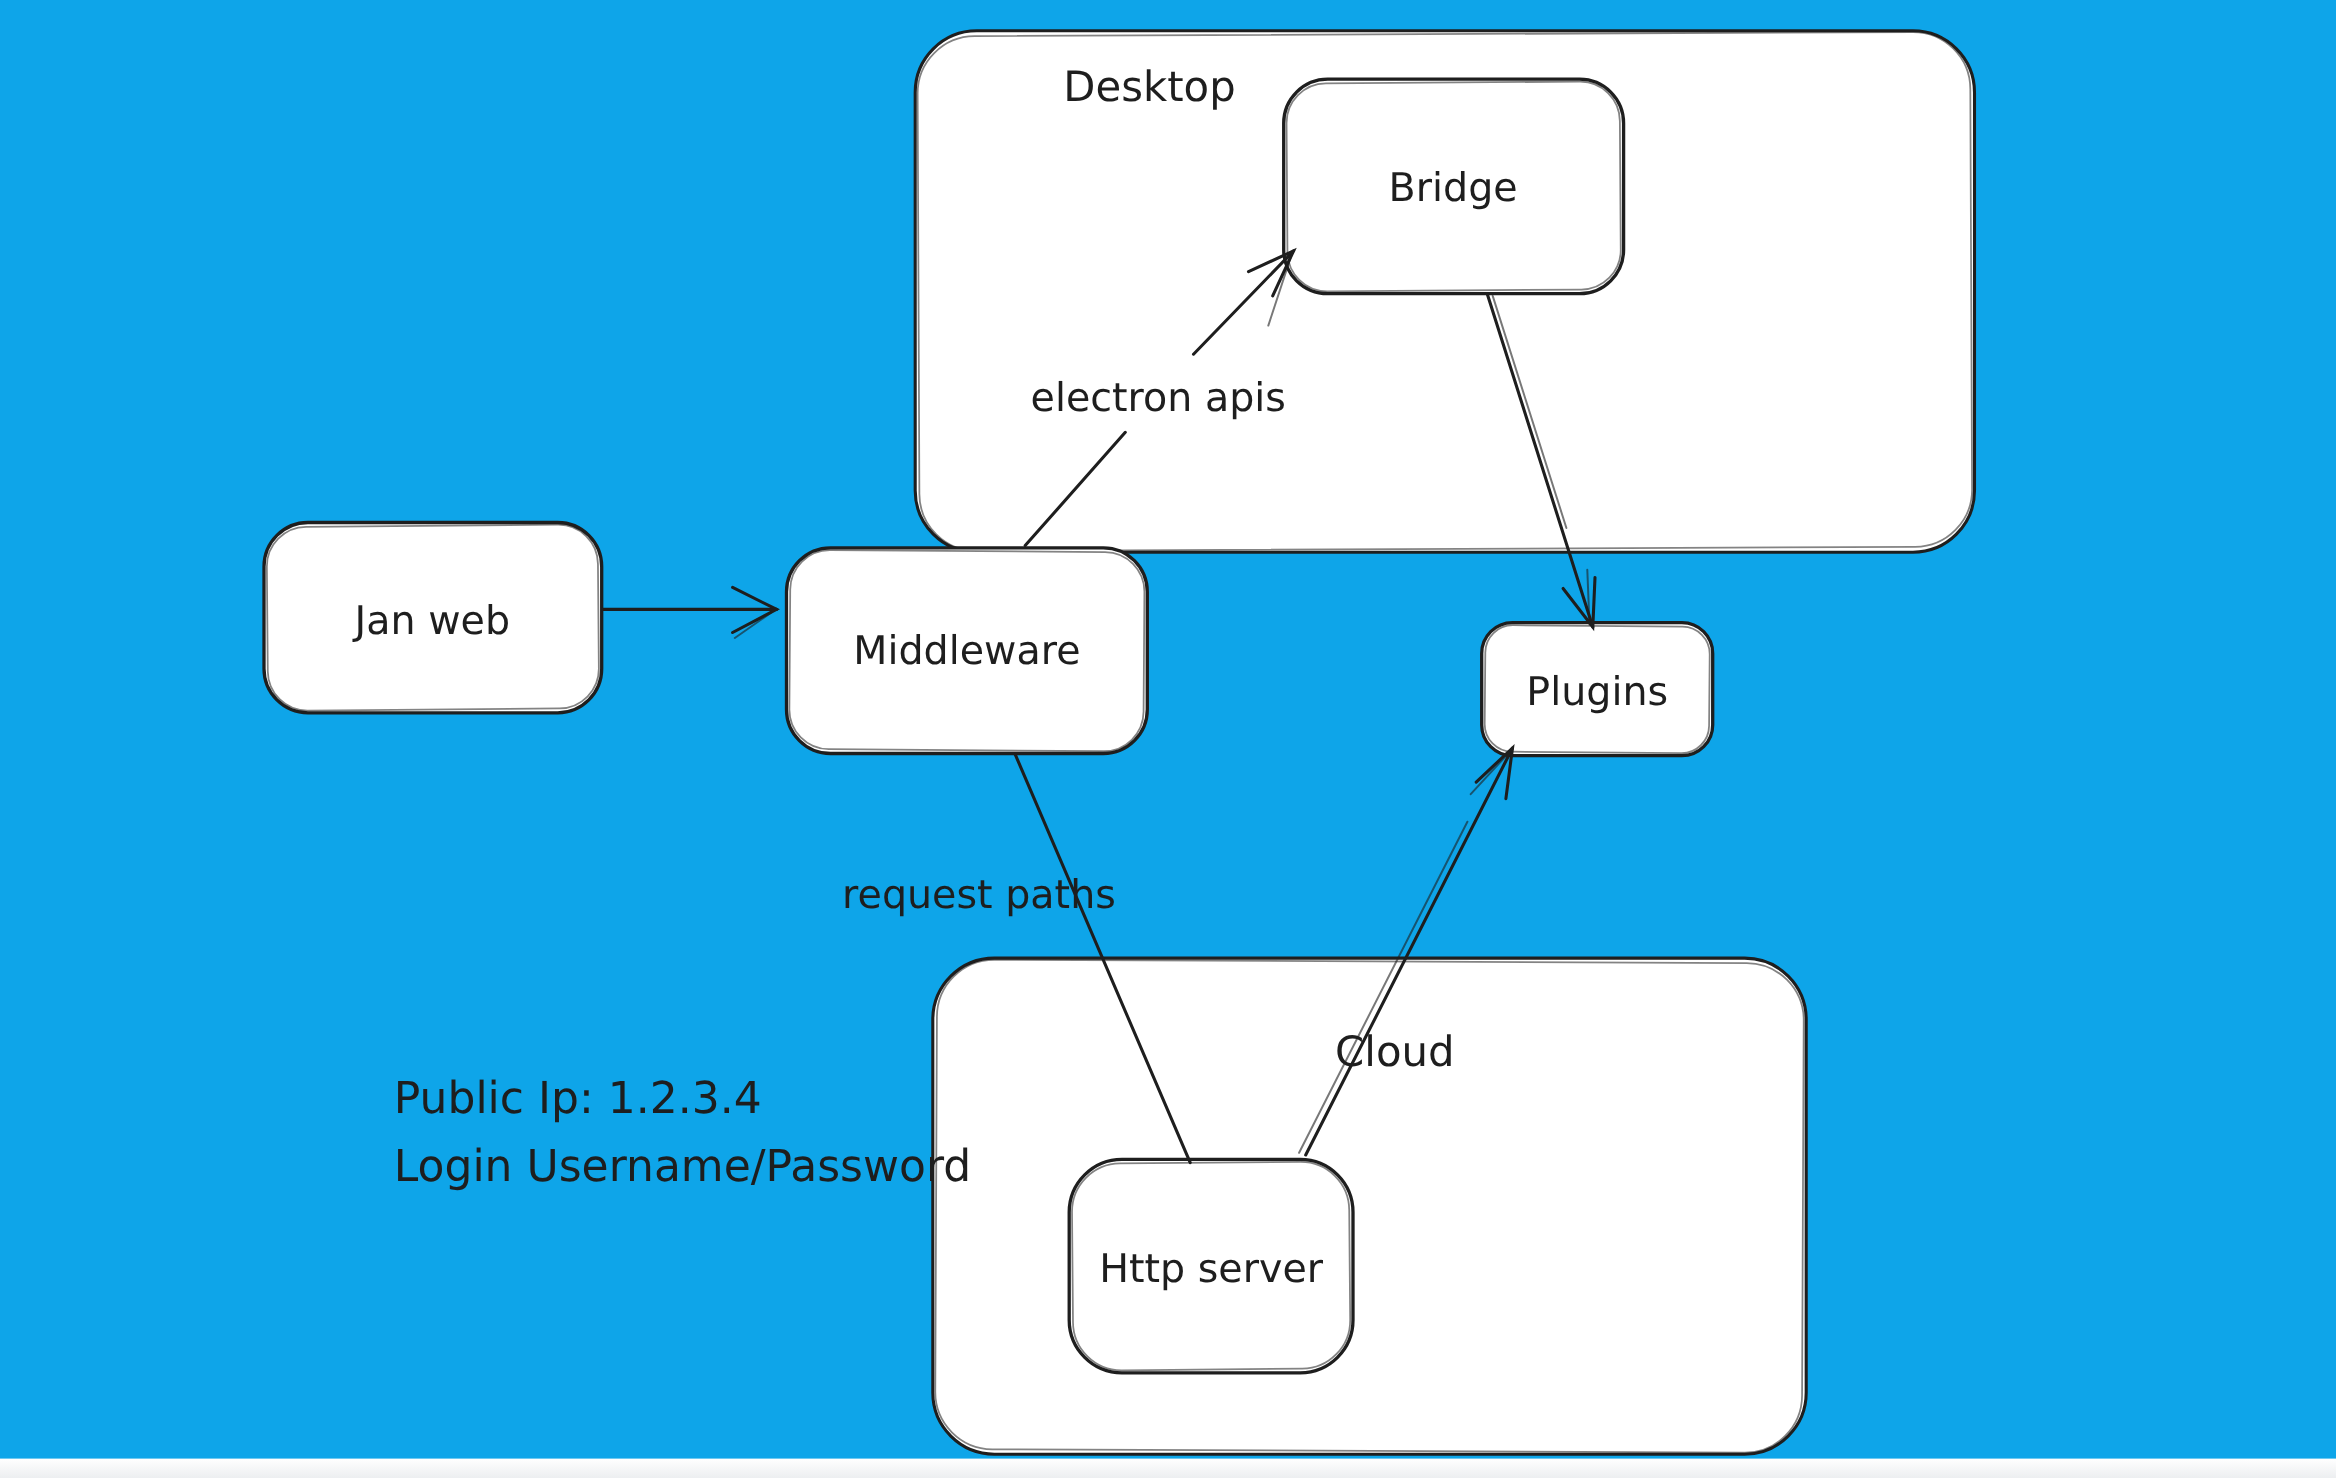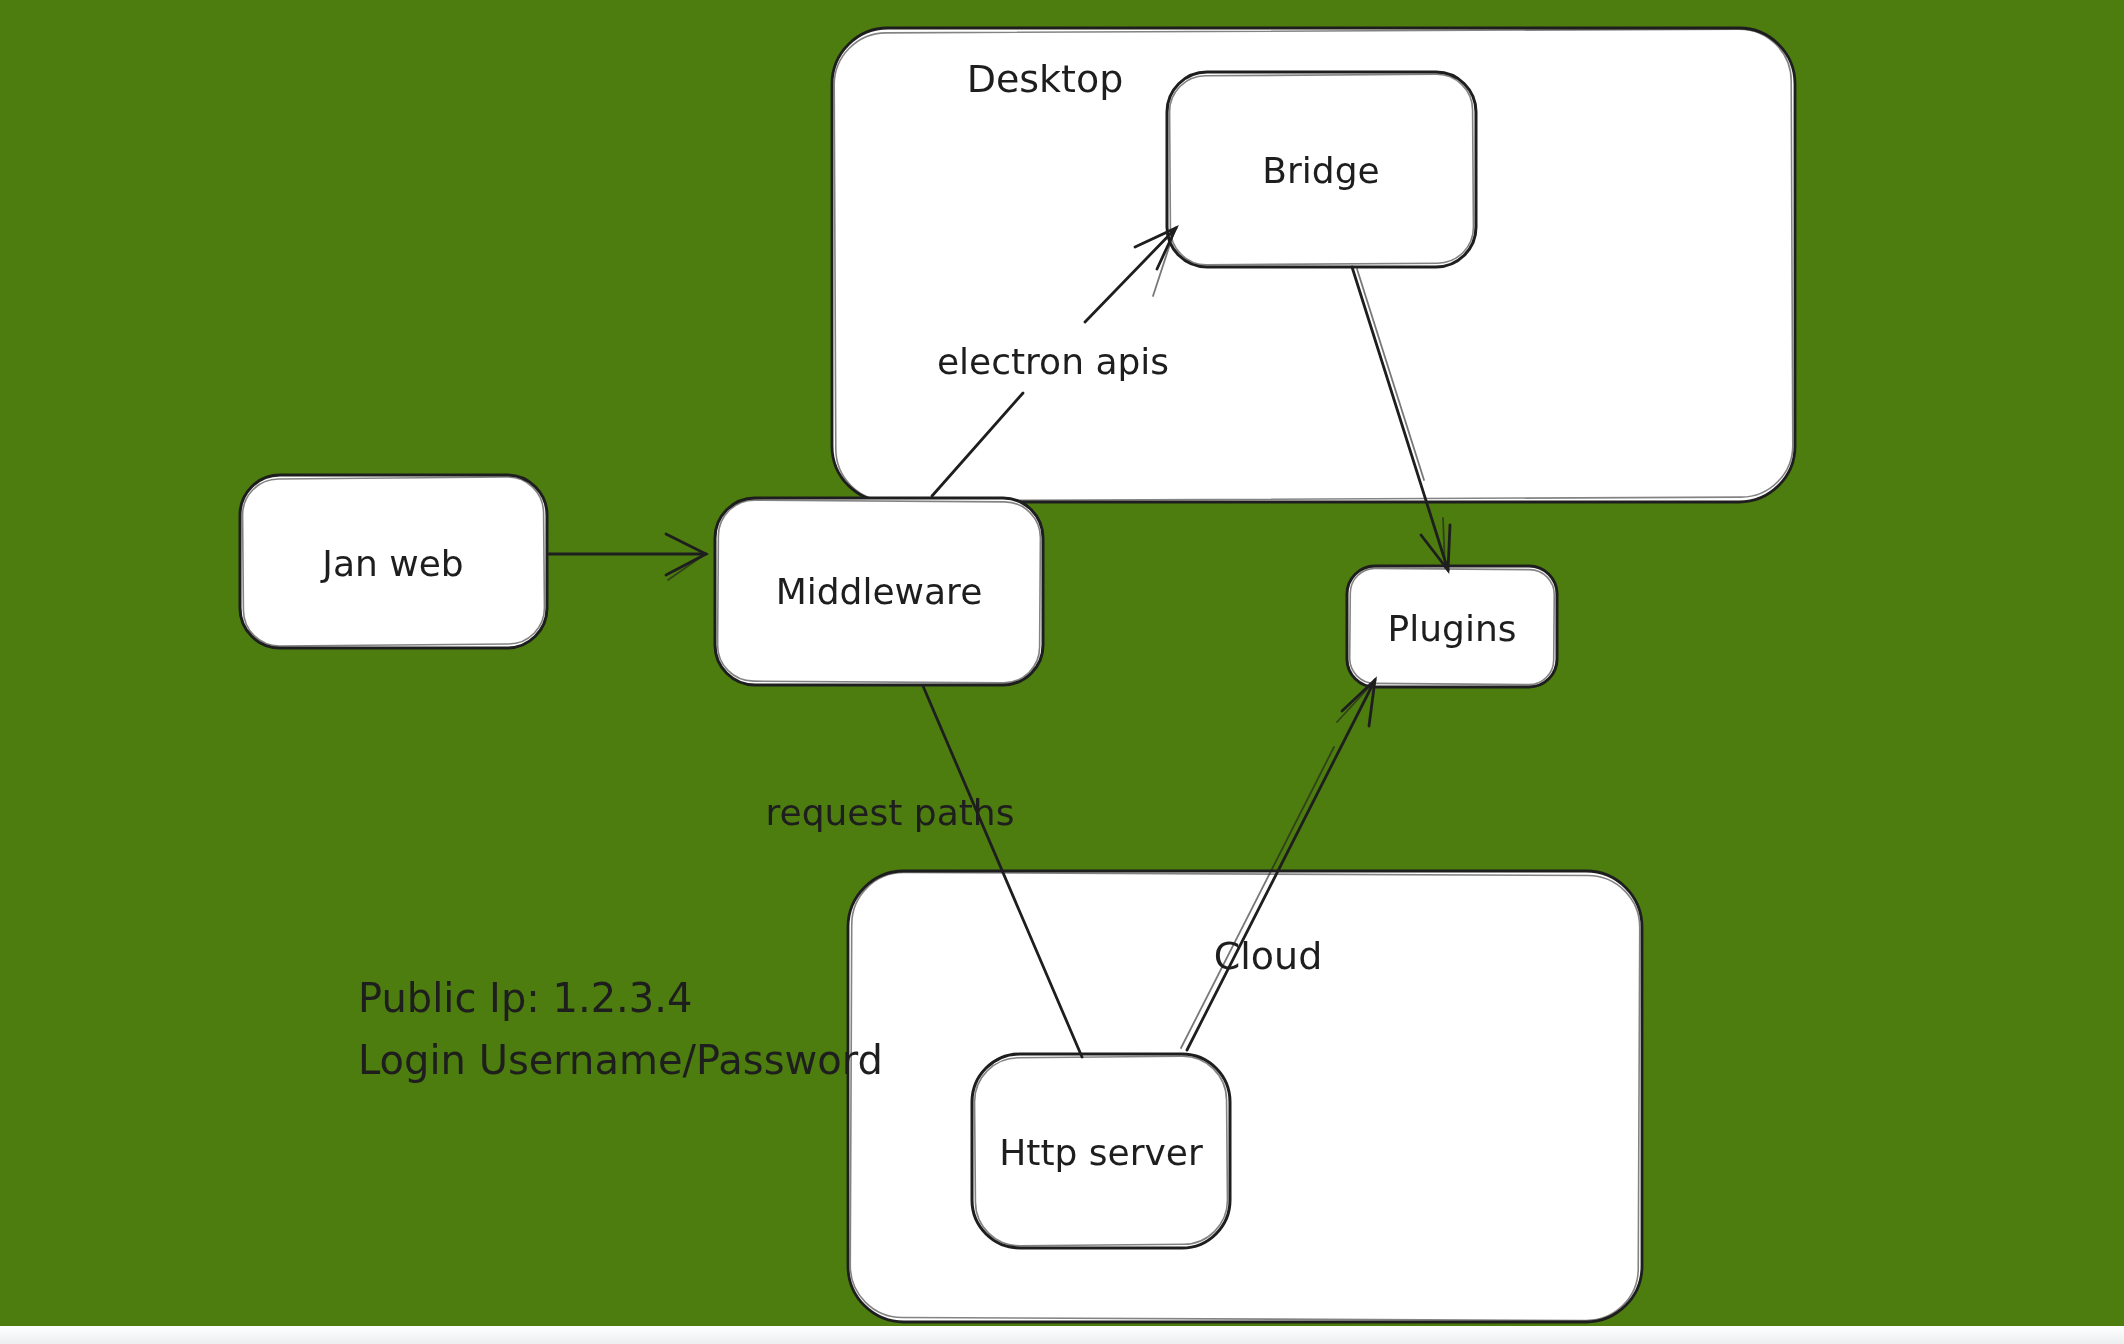--- a/index.html
+++ b/index.html
@@ -4,21 +4,21 @@
 <style>
   html, body {
     margin: 0;
     padding: 0;
     background: #ffffff;
   }
   .stage {
     position: relative;
     width: 2124px;
     height: 1344px;
-    background: #4d7c0f;
+    background: #0ea5e9;
     overflow: hidden;
   }
   svg { display: block; }
   .box {
     fill: #ffffff;
     stroke: #1e1e1e;
     stroke-width: 3;
     stroke-linejoin: round;
   }
   .box-dup {

